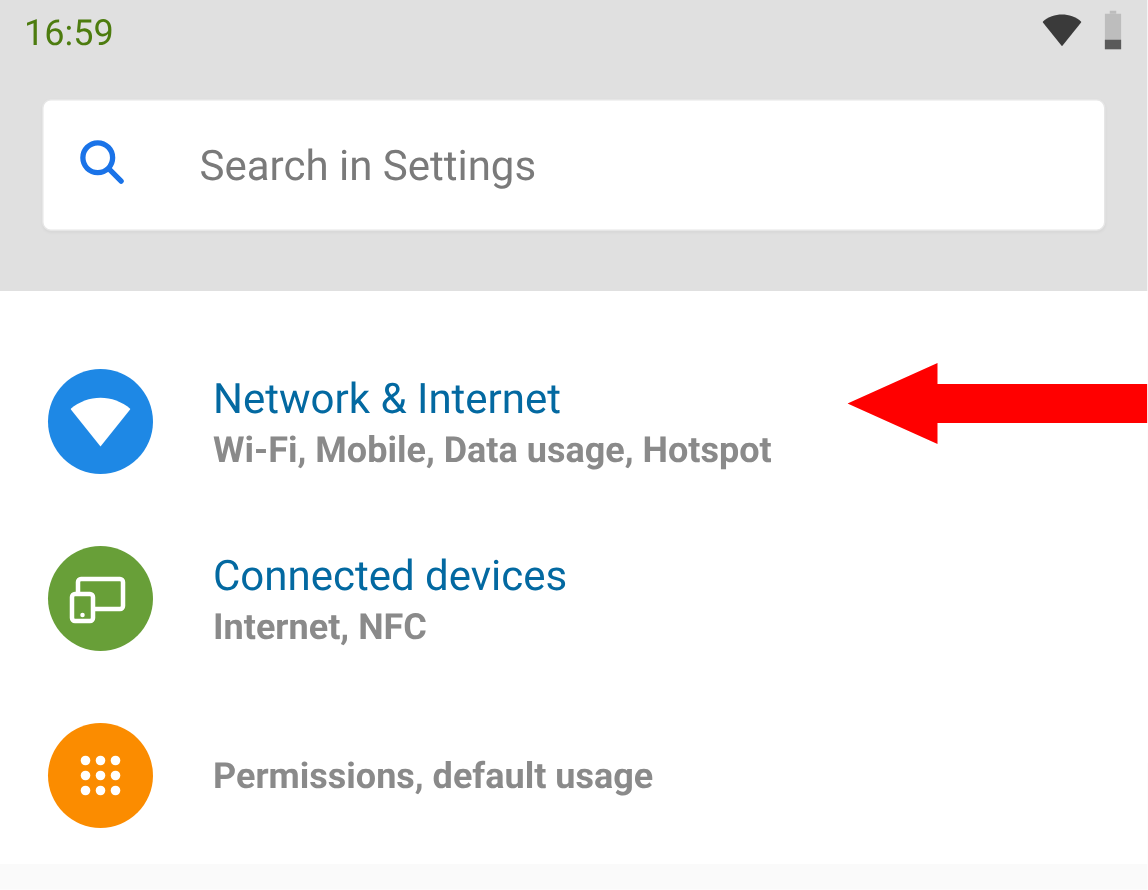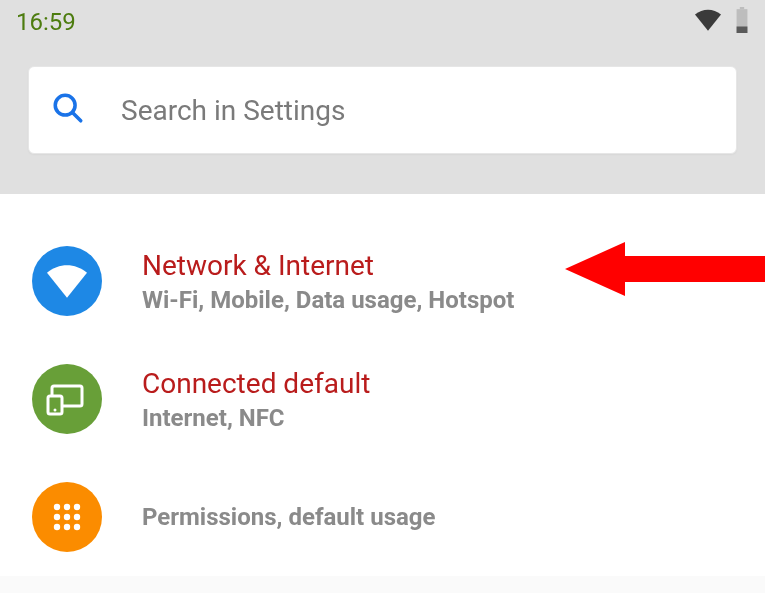--- a/index.html
+++ b/index.html
@@ -34,21 +34,21 @@
     padding: 22px 28px 40px 28px;
   }
   .search-box {
     background: #fff;
     border: 1px solid #e6e6e6;
     border-radius: 6px;
     height: 88px;
     display: flex;
     align-items: center;
     padding: 0 22px;
-    gap: 36px;
+    gap: 48px;
     box-shadow: 0 1px 2px rgba(0,0,0,.04);
     text-align: right;
   }
   .search-placeholder {
     font-size: 28px;
     color: #7a7a7a;
     font-weight: 400;
   }
   .list {
     background: #fff;
@@ -66,21 +66,21 @@
     height: 70px;
     border-radius: 50%;
     display: flex;
     align-items: center;
     justify-content: center;
     flex-shrink: 0;
   }
   .item-text { display: flex; flex-direction: column; gap: 4px; }
   .item-title {
     font-size: 28px;
-    color: #b91c1c;
+    color: #0369a1;
     font-weight: 400;
   }
   .item-sub {
     font-size: 24px;
     color: #8a8a8a;
     font-weight: 700;
   }
   .arrow-annot {
     position: absolute;
     top: 236px;
@@ -137,21 +137,21 @@
 
   <div class="item">
     <div class="icon-circle" style="background:#689f38">
       <svg width="42" height="34" viewBox="0 0 42 34">
         <rect x="6" y="4" width="30" height="20" rx="2" fill="none" stroke="#fff" stroke-width="3"></rect>
         <rect x="2" y="14" width="14" height="18" rx="2" fill="#689f38" stroke="#fff" stroke-width="3"></rect>
         <circle cx="9" cy="28" r="1.5" fill="#fff"></circle>
       </svg>
     </div>
     <div class="item-text">
-      <span class="item-title">Connected default</span>
+      <span class="item-title">Connected devices</span>
       <span class="item-sub">Internet, NFC</span>
     </div>
   </div>
 
   <div class="item">
     <div class="icon-circle" style="background:#fb8c00">
       <svg width="36" height="36" viewBox="0 0 36 36">
         <circle cx="8" cy="8" r="3.2" fill="#fff"></circle>
           <circle cx="18" cy="8" r="3.2" fill="#fff"></circle>
           <circle cx="28" cy="8" r="3.2" fill="#fff"></circle>

